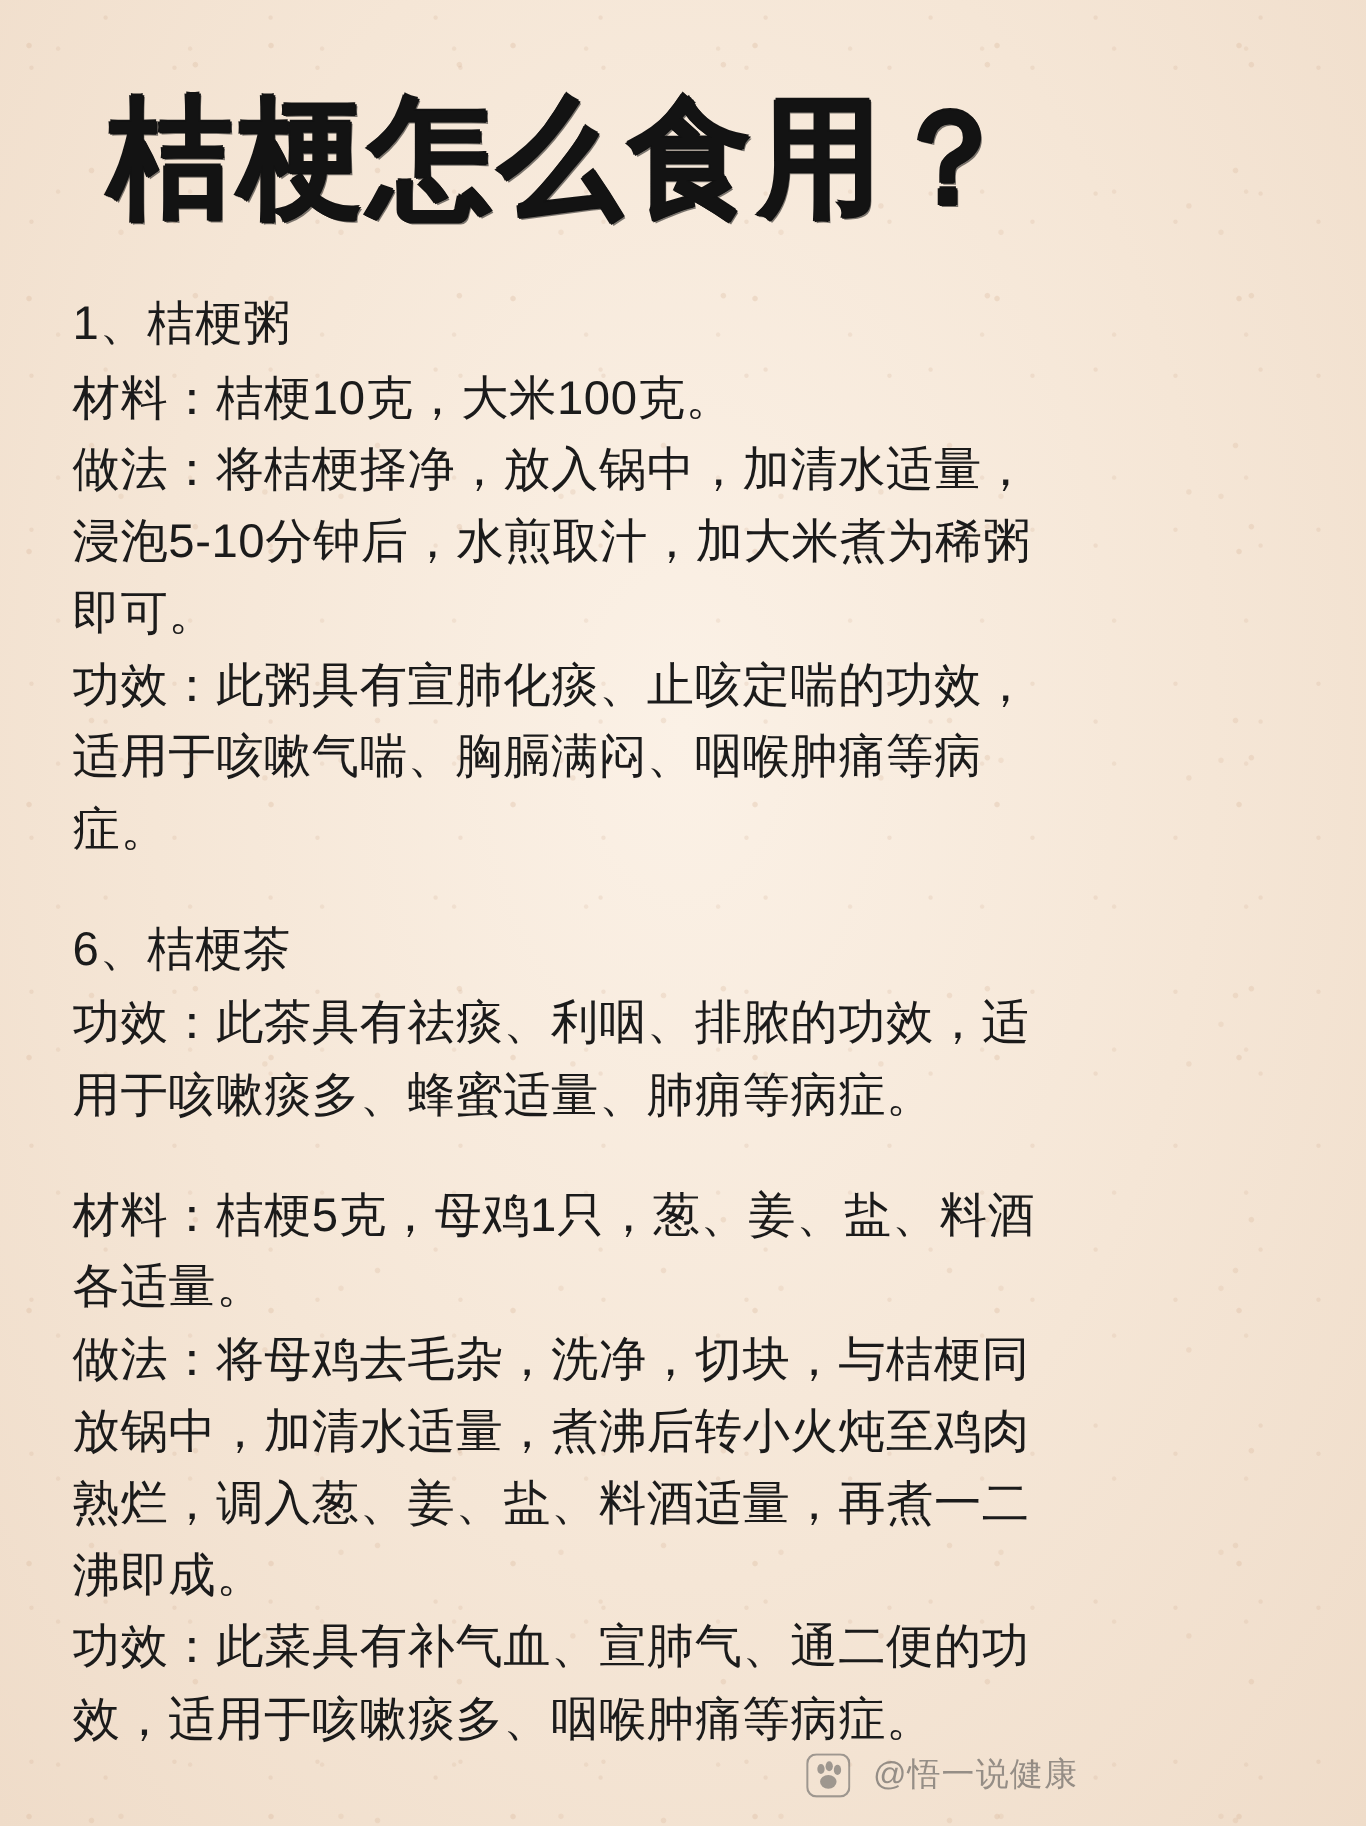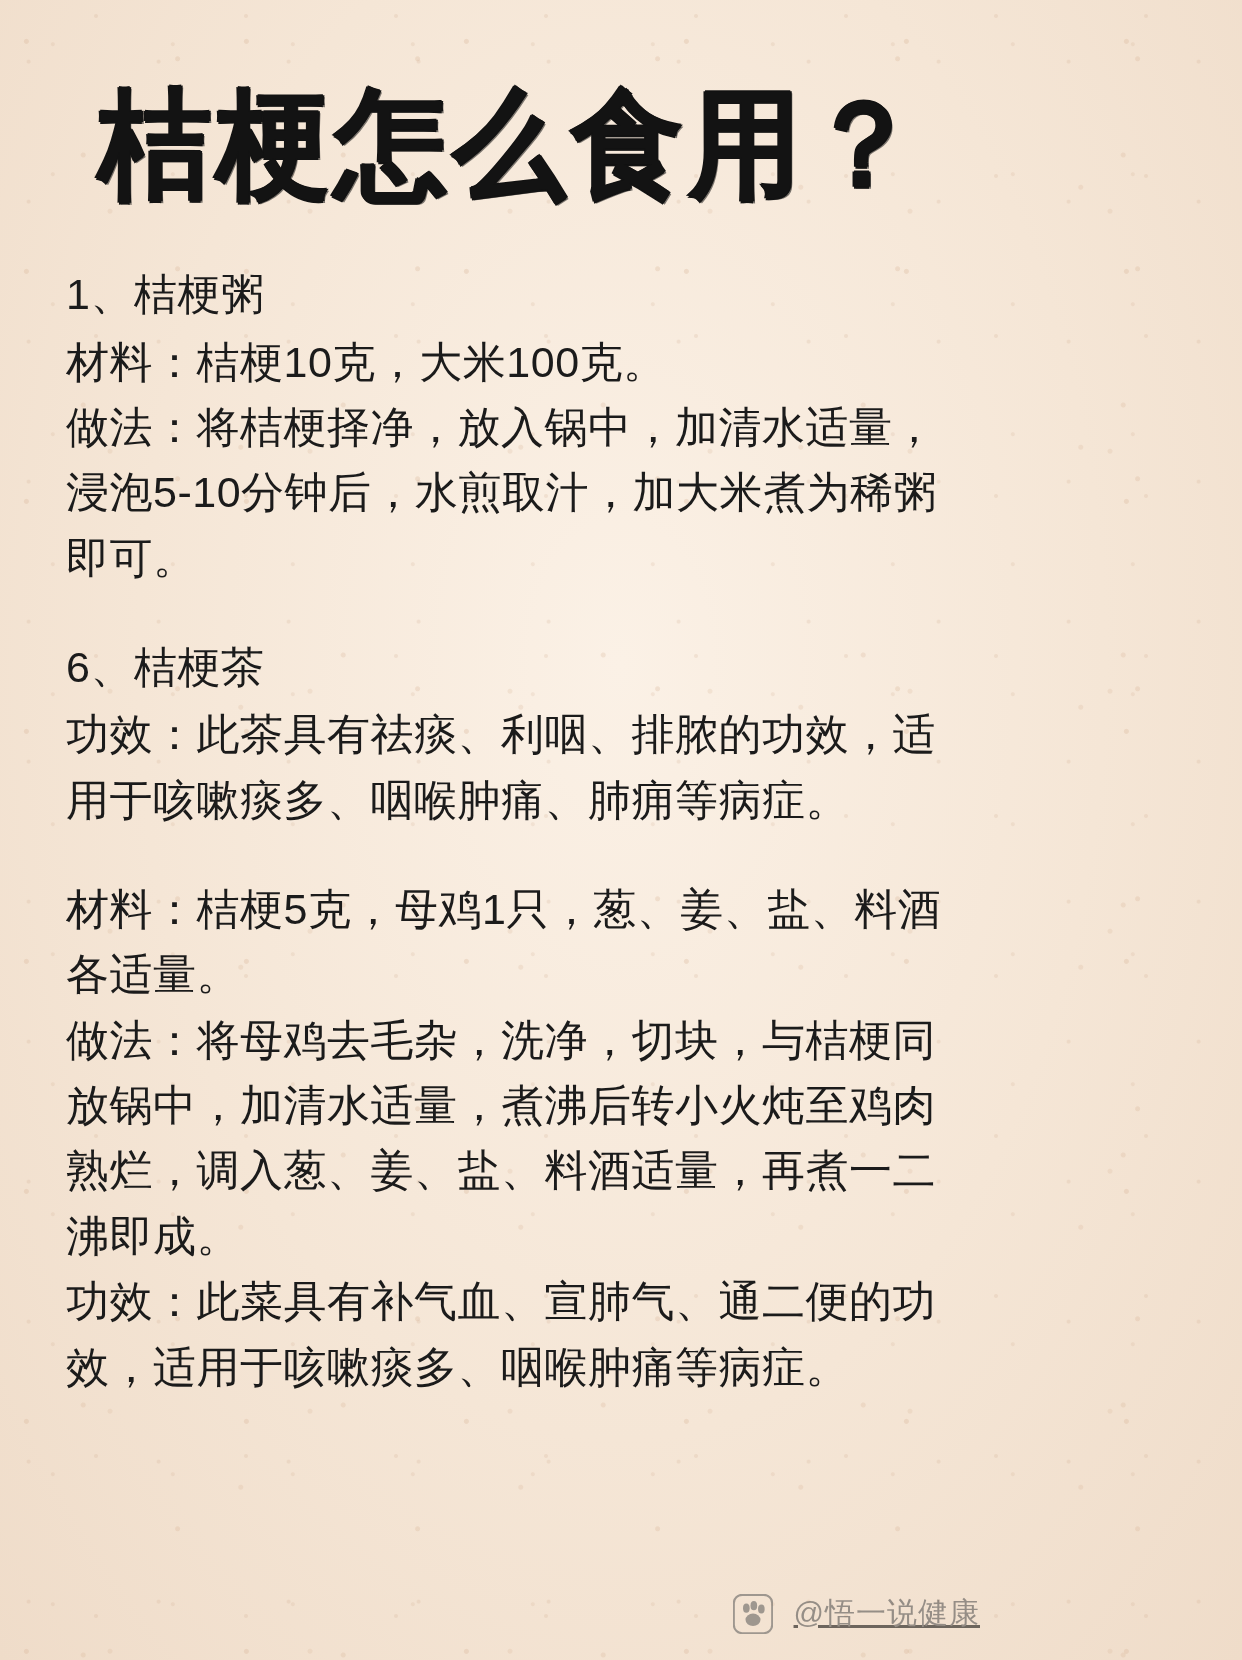--- a/index.html
+++ b/index.html
@@ -77,21 +77,20 @@
     text-indent: 0;
   }
   .watermark {
     position: absolute;
     right: 44px;
     bottom: 26px;
     display: flex;
     align-items: center;
     gap: 21px;
     opacity: 0.55;
-    text-decoration: underline;
   }
   .wm-logo {
     width: 40px;
     height: 40px;
     display: block;
   }
   .wm-text {
     font-size: 30px;
     color: #4a4a4a;
     letter-spacing: 1px;
@@ -105,25 +104,26 @@
 <div class="sheet">
 
   <h1 class="title">桔梗怎么食用？</h1>
 
   <div class="body-text">
 
     <div class="section">
       <div class="line sec-head">1、桔梗粥</div>
       <div class="line">材料：桔梗10克，大米100克。</div>
       <div class="line">做法：将桔梗择净，放入锅中，加清水适量，浸泡5-10分钟后，水煎取汁，加大米煮为稀粥即可。</div>
+      <div class="line">功效：此粥具有宣肺化痰、止咳定喘的功效，适用于咳嗽气喘、胸膈满闷、咽喉肿痛等病症。</div>
     </div>
 
     <div class="section">
       <div class="line sec-head">6、桔梗茶</div>
-      <div class="line">功效：此茶具有祛痰、利咽、排脓的功效，适用于咳嗽痰多、咽喉肿痛、肺痈等病症。</div>
+      <div class="line">功效：此茶具有祛痰、利咽、排脓的功效，适用于咳嗽痰多、蜂蜜适量、肺痈等病症。</div>
     </div>
 
     <div class="section">
       <div class="line">材料：桔梗5克，母鸡1只，葱、姜、盐、料酒各适量。</div>
       <div class="line">做法：将母鸡去毛杂，洗净，切块，与桔梗同放锅中，加清水适量，煮沸后转小火炖至鸡肉熟烂，调入葱、姜、盐、料酒适量，再煮一二沸即成。</div>
       <div class="line">功效：此菜具有补气血、宣肺气、通二便的功效，适用于咳嗽痰多、咽喉肿痛等病症。</div>
     </div>
 
   </div>
 

